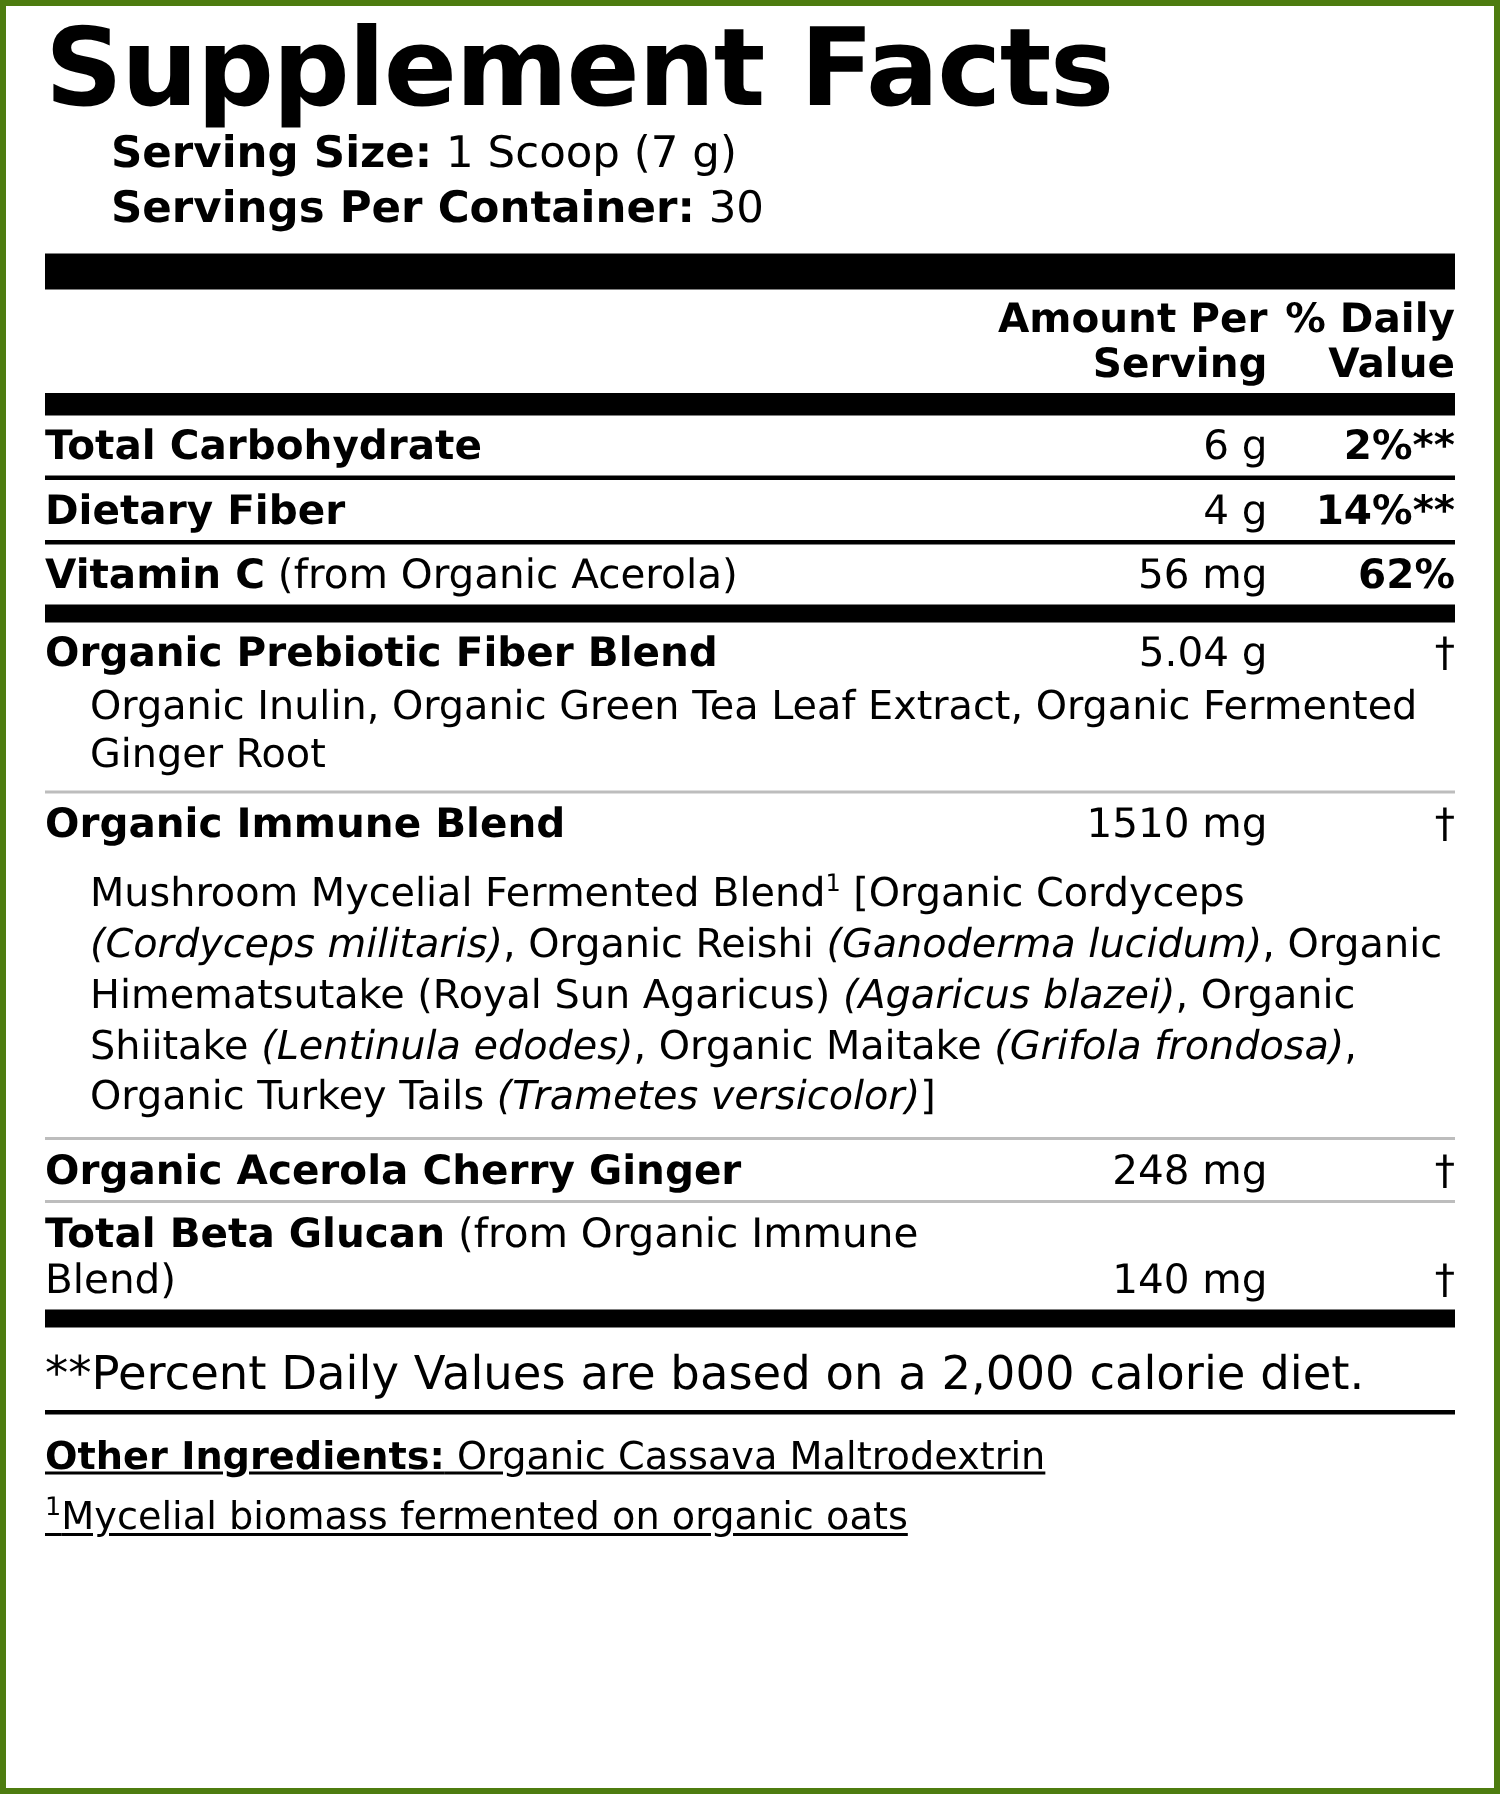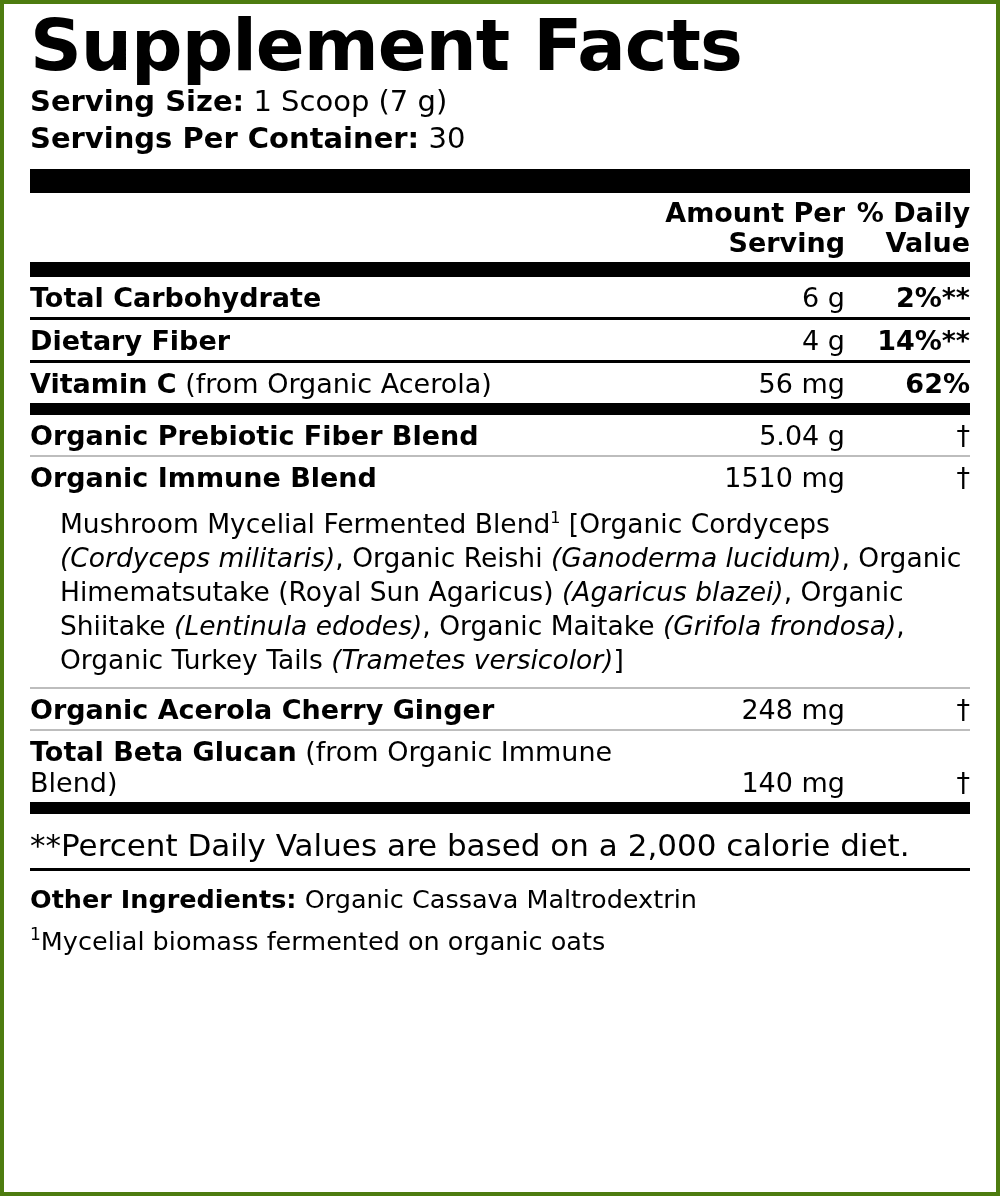--- a/index.html
+++ b/index.html
@@ -26,21 +26,21 @@
     letter-spacing: -1px;
     line-height: 0.98;
     margin: 6px 0 2px 0;
     white-space: nowrap;
   }
   .serving-line {
     font-size: 29px;
     line-height: 1.28;
     font-weight: normal;
   }
-  .serving-line b { font-weight: bold; }
+  .serving-line b { font-weight: bold; margin-left: 44px; }
 
   .rule-thick {
     height: 24px;
     background: #000;
     margin: 12px 0 0 0;
   }
   .rule-mid {
     height: 12px;
     background: #000;
     margin: 0;
@@ -101,20 +101,21 @@
     font-size: 31px;
     line-height: 1.3;
     padding: 8px 0 0 0;
   }
   .footnotes div { padding: 3px 0; }
 
   .other {
     font-size: 25.5px;
     line-height: 1.32;
     padding-top: 6px;
+    text-decoration: underline;
   }
   .other b { font-weight: bold; }
   .other .sup1 { font-size: 17px; vertical-align: super; }
   .spacer-sm { height: 6px; }
 </style>
 </head>
 <body>
 
 <div class="panel">
 
@@ -189,20 +190,21 @@
 
   <table class="facts">
     <tbody>
         <tr>
       <td class="name bold">Organic Prebiotic Fiber Blend</td>
       <td class="amt">5.04 g</td>
       <td class="dv dagger">†</td>
     </tr>
   </tbody>
     </table>
+  <div class="sub-desc">Organic Inulin, Organic Green Tea Leaf Extract, Organic Fermented Ginger Root</div>
   <div class="rule-hair"></div>
 
   <table class="facts">
     <tbody>
         <tr>
       <td class="name bold">Organic Immune Blend</td>
       <td class="amt">1510 mg</td>
       <td class="dv dagger">†</td>
     </tr>
   </tbody>

